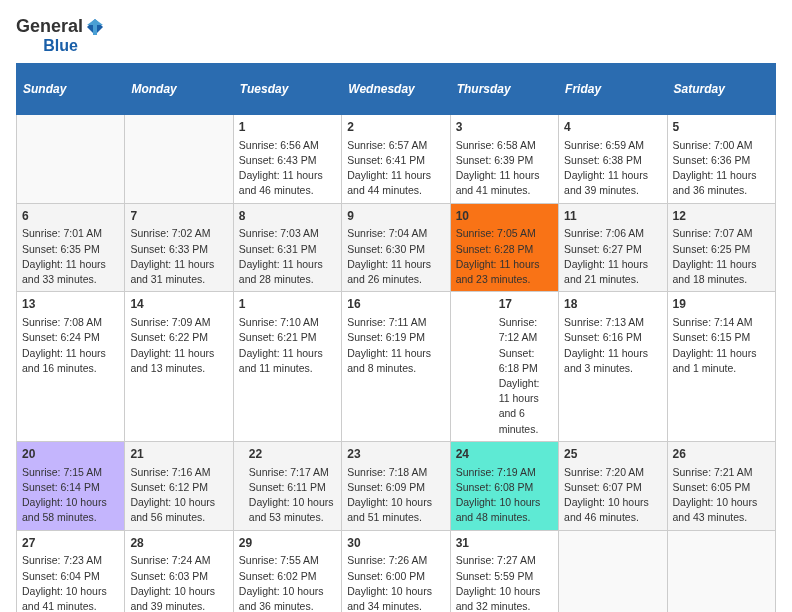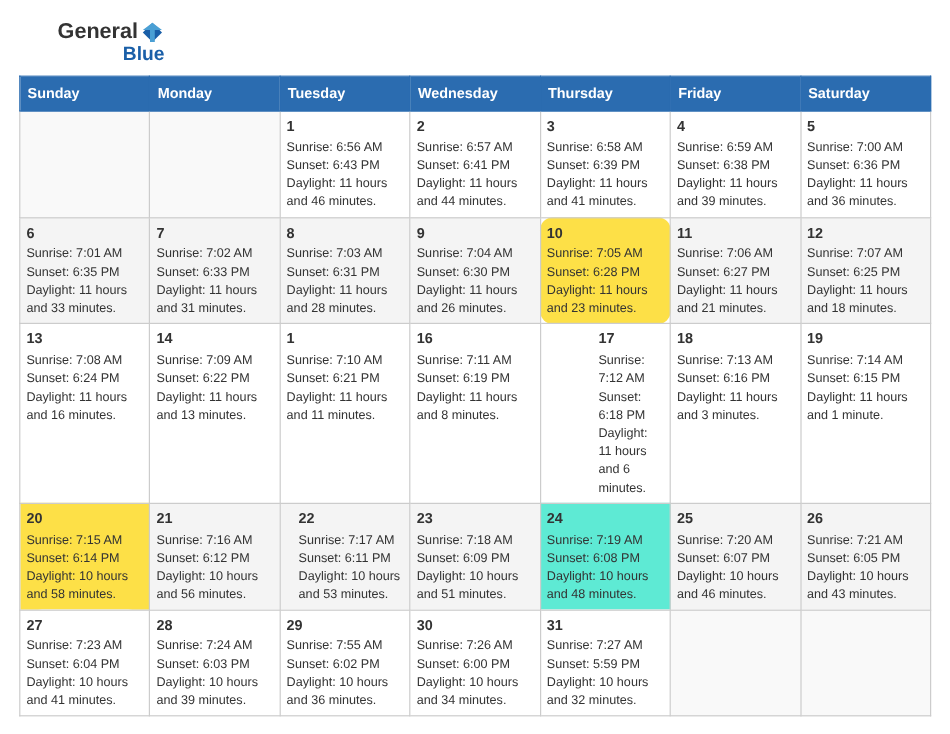--- a/index.html
+++ b/index.html
@@ -12,22 +12,21 @@
     }
     .header {
       display: flex;
       align-items: flex-start;
       justify-content: space-between;
       margin-bottom: 8px;
     }
     .logo {
       display: flex;
       flex-direction: column;
-      align-items: flex-end;
-      margin-left: 32px;
+      align-items: center;
     }
     .logo-text {
       display: flex;
       align-items: center;
       font-size: 18px;
       font-weight: bold;
       color: #333;
     }
     .logo-general { color: #333; font-weight: bold; }
     .logo-blue { color: #1a5fa8; font-weight: bold; }
@@ -52,23 +51,24 @@
     }
     .calendar {
       width: 100%;
       border-collapse: collapse;
       font-size: 11px;
     }
     .calendar th {
       background-color: #2b6cb0;
       color: #fff;
       text-align: left;
-      padding: 7px 6px;
+      padding: 18px 6px;
       font-size: 12px;
       border: 1px solid #2b6cb0;
+      font-style: italic;
     }
     .calendar td {
       vertical-align: top;
       border: 1px solid #ccc;
       padding: 4px 5px;
       width: 108px;
       min-height: 80px;
       background: #fff;
       color: #333;
       font-size: 10.5px;
@@ -180,21 +180,21 @@
           <div class="day-info" style="white-space: pre-line;">Sunrise: 7:03 AM
 Sunset: 6:31 PM
 Daylight: 11 hours and 28 minutes.</div>
         </td>
         <td style="background-color: rgb(244, 244, 244);">
           <span class="day-number">9</span>
           <div class="day-info" style="white-space: pre-line;">Sunrise: 7:04 AM
 Sunset: 6:30 PM
 Daylight: 11 hours and 26 minutes.</div>
         </td>
-        <td style="background-color: #fde047; border-radius: 11px;">
+        <td style="background-color: #f97316;">
           <span class="day-number">10</span>
           <div class="day-info" style="white-space: pre-line;">Sunrise: 7:05 AM
 Sunset: 6:28 PM
 Daylight: 11 hours and 23 minutes.</div>
         </td>
         <td style="background-color: rgb(244, 244, 244);">
           <span class="day-number">11</span>
           <div class="day-info" style="white-space: pre-line;">Sunrise: 7:06 AM
 Sunset: 6:27 PM
 Daylight: 11 hours and 21 minutes.</div>
@@ -244,21 +244,21 @@
 Daylight: 11 hours and 3 minutes.</div>
         </td>
         <td style="background-color: rgb(255, 255, 255);">
           <span class="day-number">19</span>
           <div class="day-info" style="white-space: pre-line;">Sunrise: 7:14 AM
 Sunset: 6:15 PM
 Daylight: 11 hours and 1 minute.</div>
         </td>
       </tr>
       <tr>
-        <td style="background-color: #fde047;">
+        <td style="background-color: #c4b5fd;">
           <span class="day-number">20</span>
           <div class="day-info" style="white-space: pre-line;">Sunrise: 7:15 AM
 Sunset: 6:14 PM
 Daylight: 10 hours and 58 minutes.</div>
         </td>
         <td style="background-color: rgb(244, 244, 244);">
           <span class="day-number">21</span>
           <div class="day-info" style="white-space: pre-line;">Sunrise: 7:16 AM
 Sunset: 6:12 PM
 Daylight: 10 hours and 56 minutes.</div>

